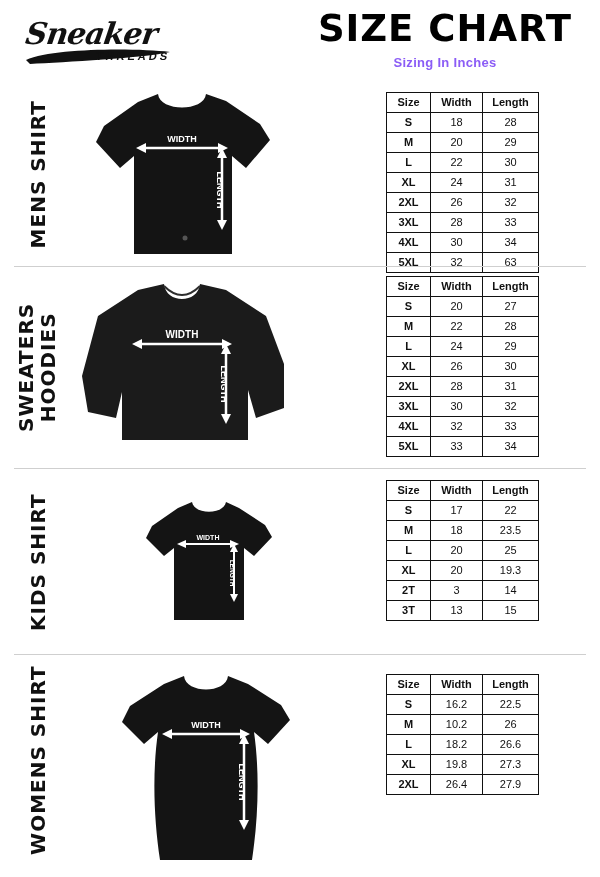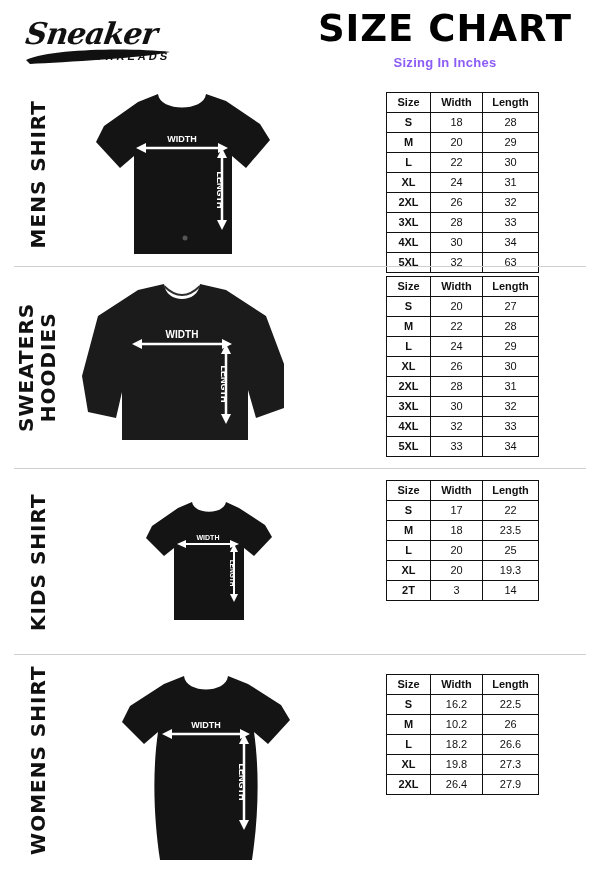--- a/index.html
+++ b/index.html
@@ -365,20 +365,25 @@
         <tr>
             <td class="c-size">XL</td>
             <td class="c-width">20</td>
             <td class="c-length">19.3</td>
           </tr>
         <tr>
             <td class="c-size">2T</td>
             <td class="c-width">3</td>
             <td class="c-length">14</td>
           </tr>
+        <tr>
+            <td class="c-size">3T</td>
+            <td class="c-width">13</td>
+            <td class="c-length">15</td>
+          </tr>
       </tbody>
     </table>
   </div>
 
   <div class="divider" style="top:654px;"></div>
 
   <div class="row" style="top:660px;height:200px;">
     <div class="row-label">
       <span>WOMENS SHIRT</span>
     </div>

